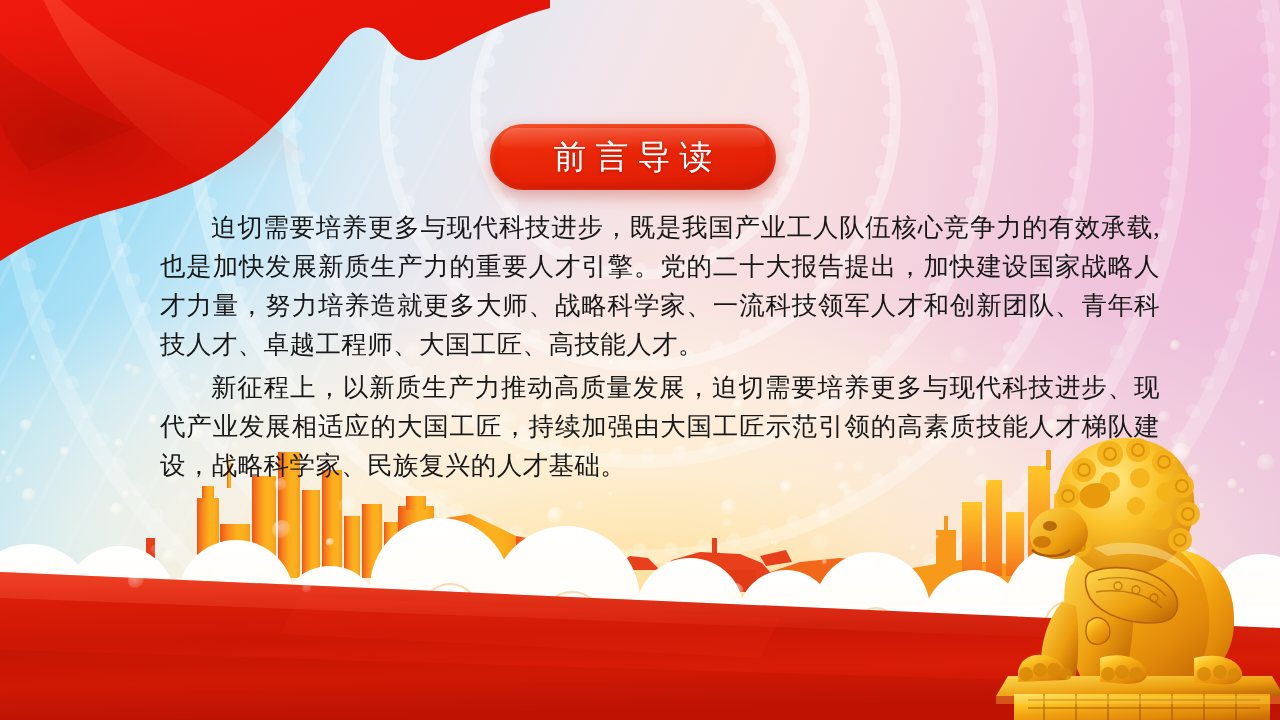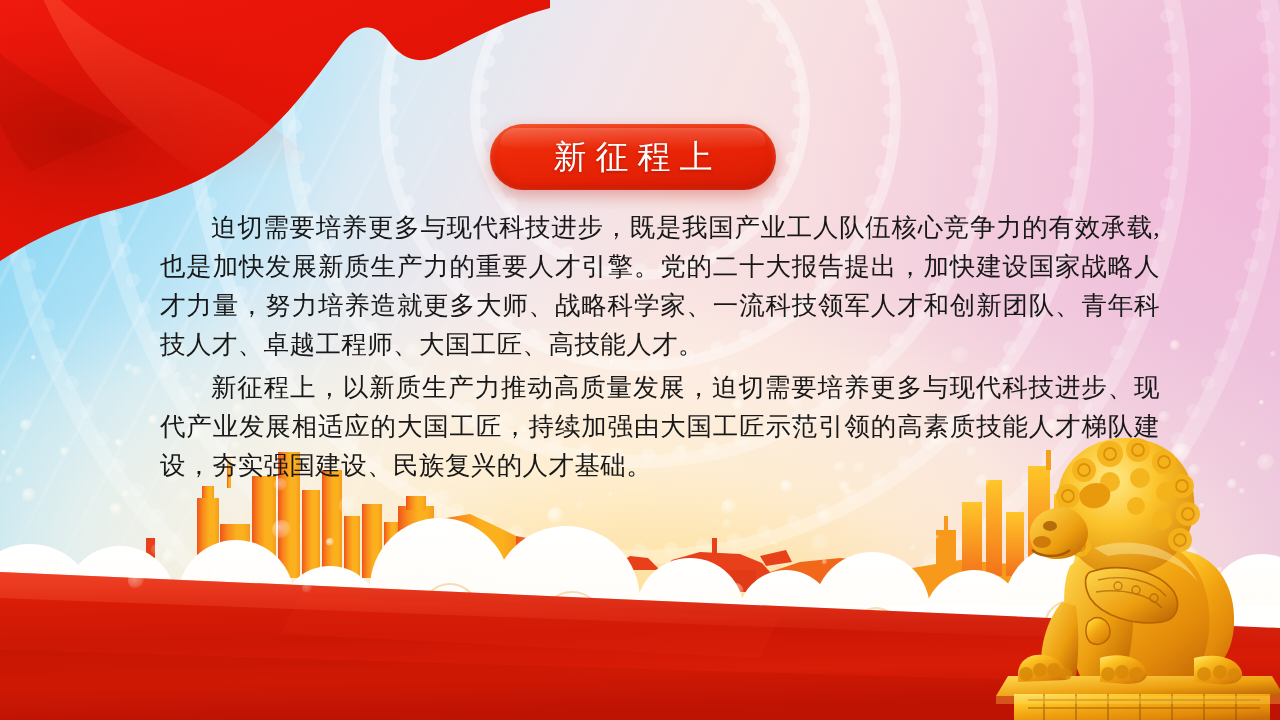--- a/index.html
+++ b/index.html
@@ -877,21 +877,21 @@
     <g fill="#d78808" opacity="0.8">
       <circle cx="220" cy="244" r="7"></circle>
         <circle cx="236" cy="242" r="7"></circle>
       <circle cx="250" cy="244" r="6"></circle>
     </g>
 
     <path d="M110,118 C150,104 196,118 214,152 C200,132 160,118 124,126 Z" fill="#fff0a8" opacity="0.45"></path>
   </svg>
 
   <div class="title-pill">
-    <span class="title-text nosel">新征程上</span>
+    <span class="title-text nosel">前言导读</span>
   </div>
 
   <div class="body-text">
     <p class="para">迫切需要培养更多与现代科技进步，既是我国产业工人队伍核心竞争力的有效承载,也是加快发展新质生产力的重要人才引擎。党的二十大报告提出，加快建设国家战略人才力量，努力培养造就更多大师、战略科学家、一流科技领军人才和创新团队、青年科技人才、卓越工程师、大国工匠、高技能人才。</p>
-    <p class="para">新征程上，以新质生产力推动高质量发展，迫切需要培养更多与现代科技进步、现代产业发展相适应的大国工匠，持续加强由大国工匠示范引领的高素质技能人才梯队建设，夯实强国建设、民族复兴的人才基础。</p>
+    <p class="para">新征程上，以新质生产力推动高质量发展，迫切需要培养更多与现代科技进步、现代产业发展相适应的大国工匠，持续加强由大国工匠示范引领的高素质技能人才梯队建设，战略科学家、民族复兴的人才基础。</p>
   </div>
 
 </div>
 
 </body></html>

